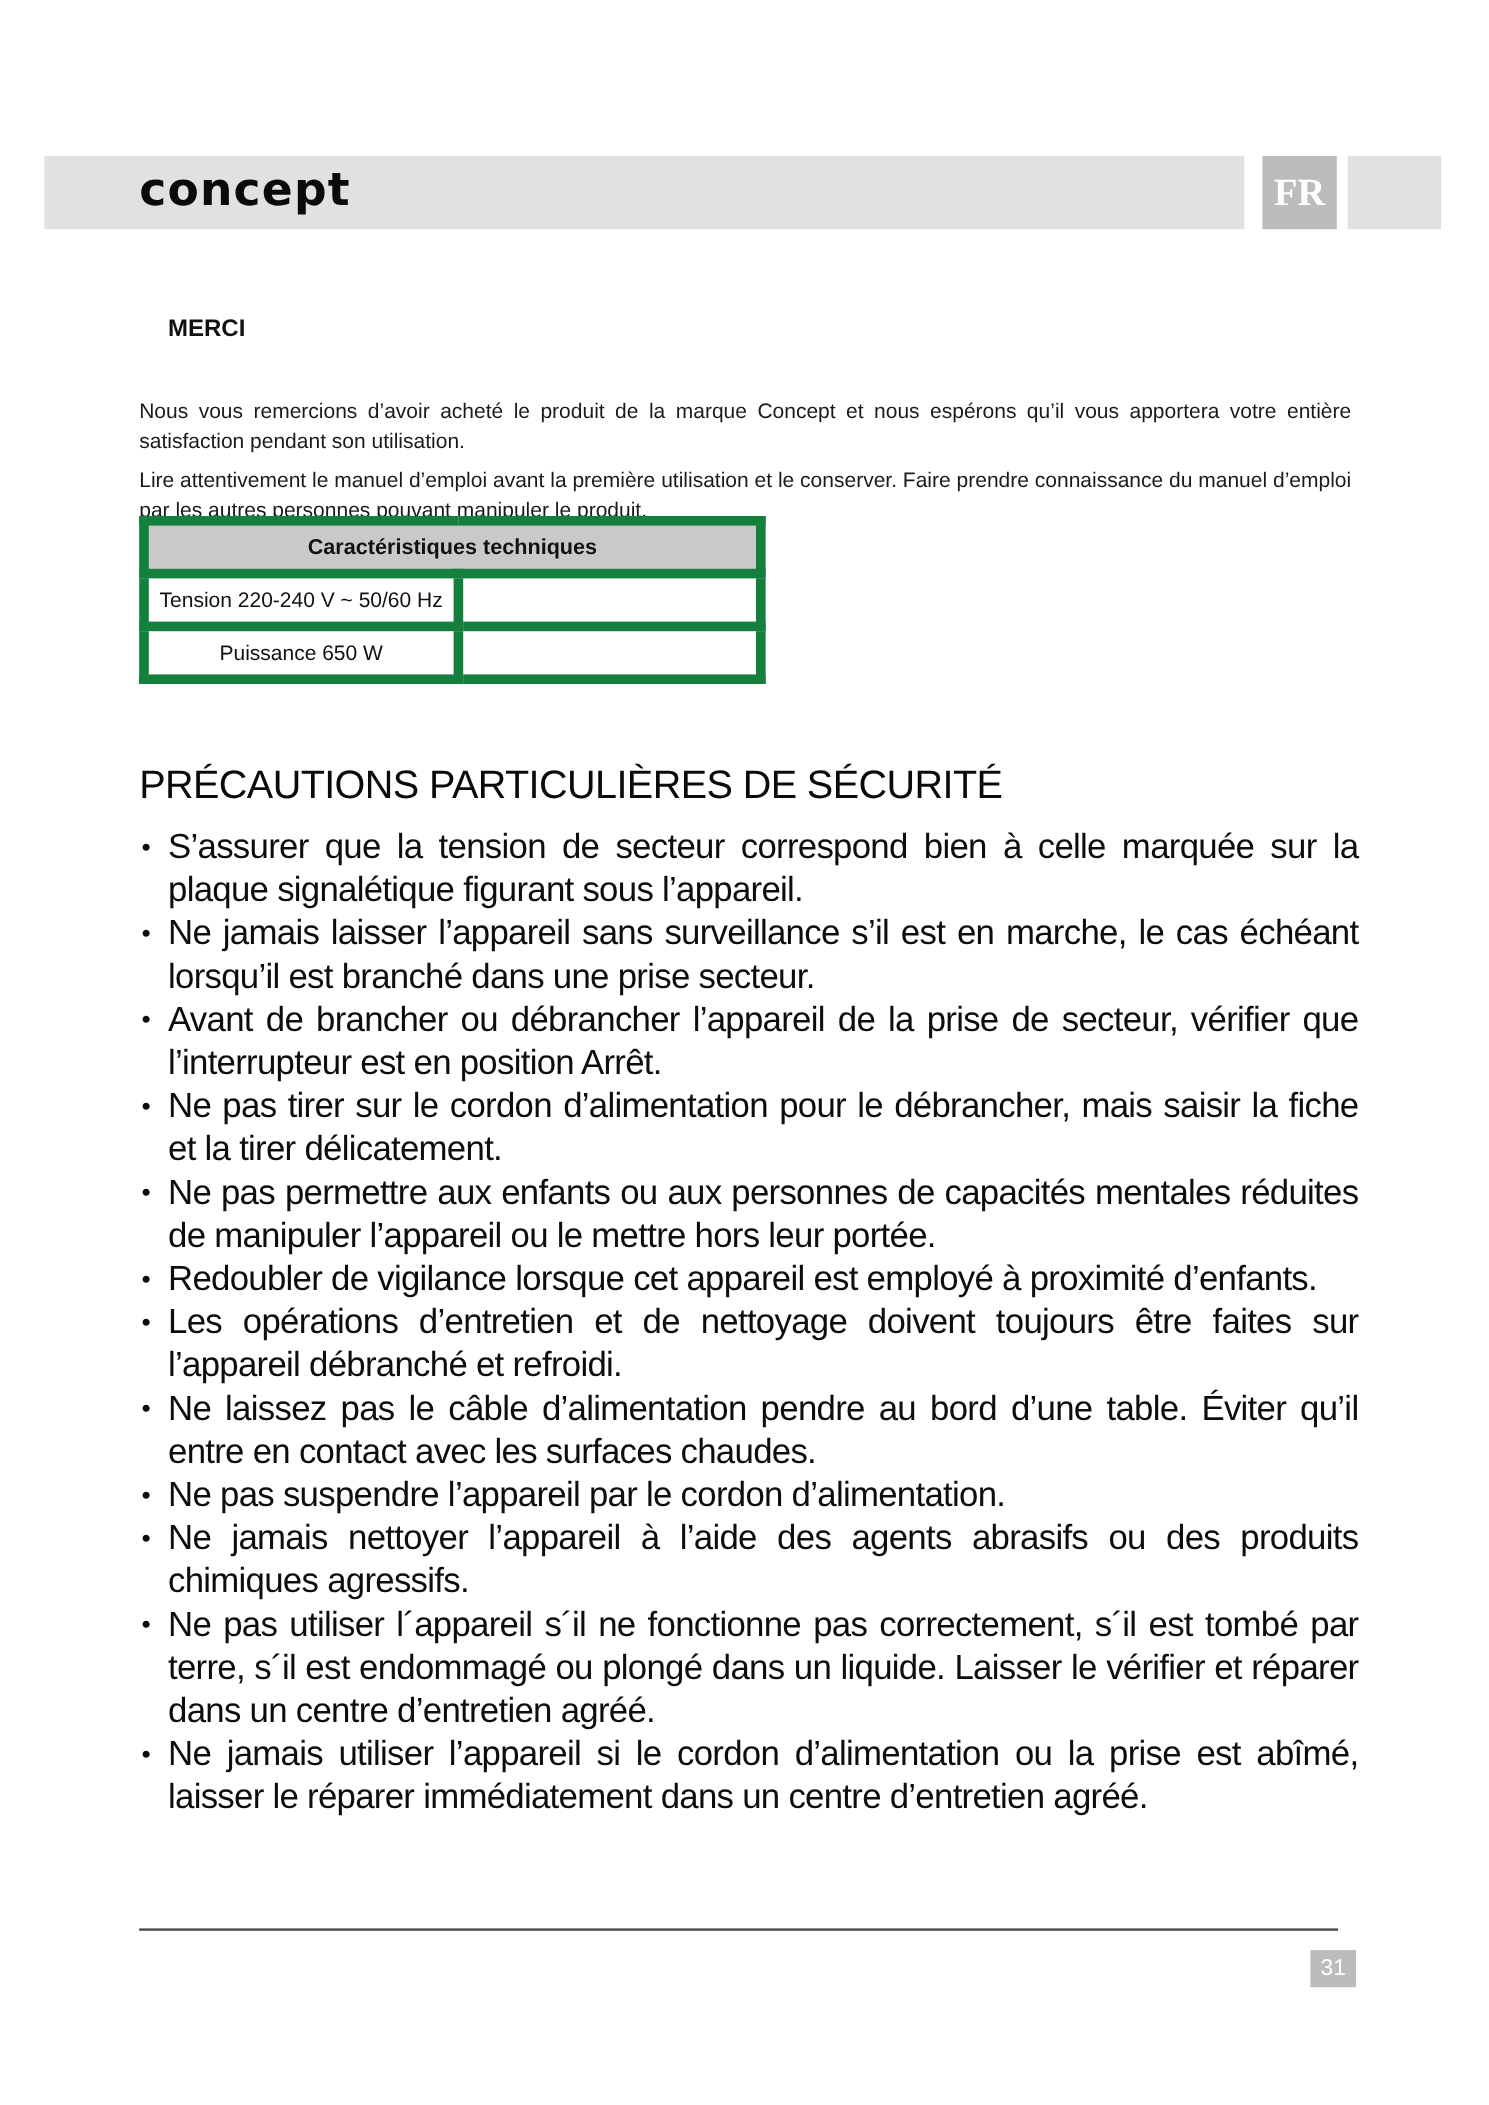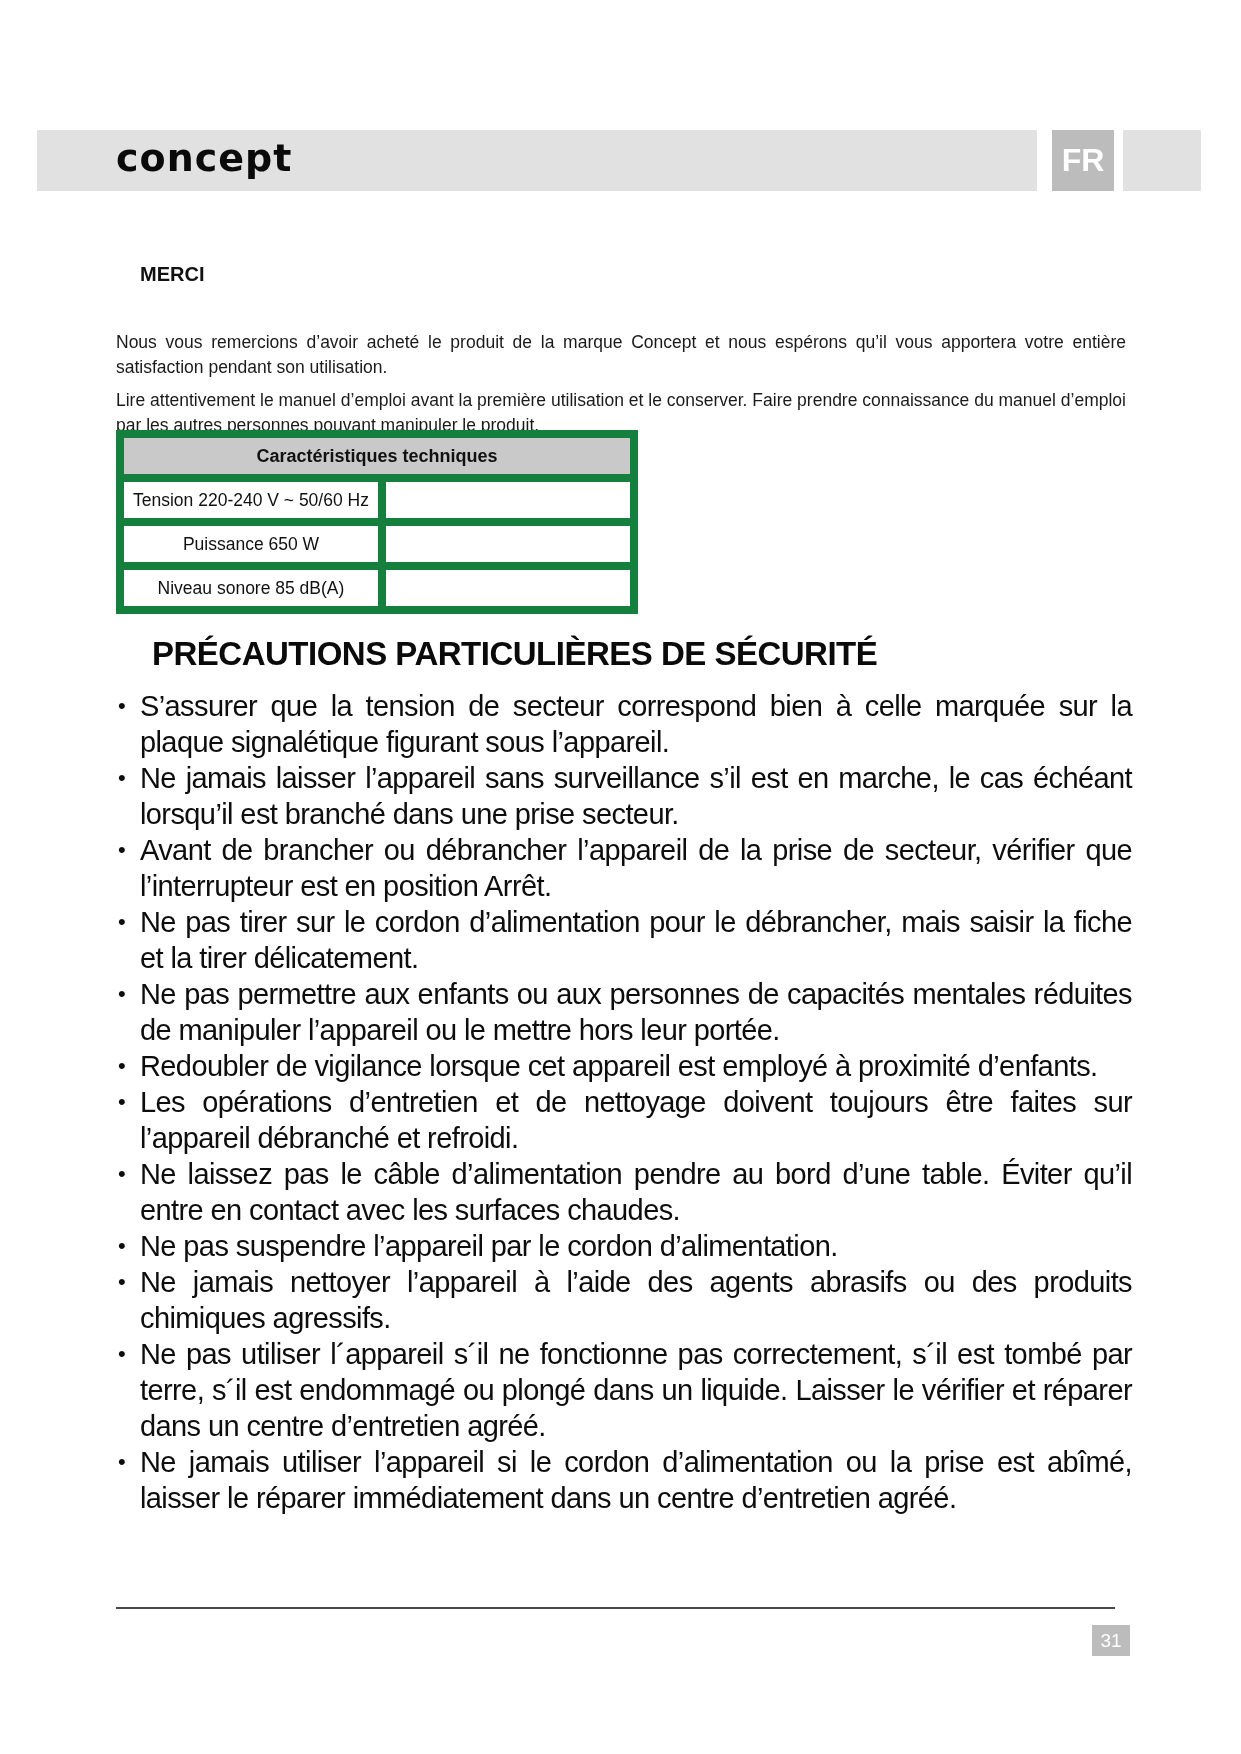--- a/index.html
+++ b/index.html
@@ -4,38 +4,38 @@
   <style>
     html, body { margin: 0; padding: 0; background: #ffffff; }
     body { width: 1241px; height: 1754px; position: relative; overflow: hidden;
            font-family: "Liberation Sans", sans-serif; color: #111; }
 
     .header-bar { position: absolute; left: 37px; top: 130px; width: 1000px; height: 61px; background: #e1e1e1; }
     .logo { position: absolute; left: 116px; top: 136px; font-family: "DejaVu Sans", sans-serif;
             font-weight: bold; font-size: 38px; letter-spacing: 1px; color: #0a0a0a; line-height: 44px; }
     .lang-tab { position: absolute; left: 1052px; top: 130px; width: 62px; height: 61px; background: #bcbcbc;
                 color: #fff; font-weight: bold; font-size: 32px; line-height: 61px; text-align: center;
-                font-family: Liberation Sans, sans-serif; }
+                font-family: Liberation Serif, serif; }
     .header-box-right { position: absolute; left: 1123px; top: 130px; width: 78px; height: 61px; background: #e1e1e1; }
 
     .content { position: absolute; left: 116px; width: 1010px; }
     .merci-title { top: 260px; font-weight: bold; font-size: 20px; line-height: 28px; margin-left: 24px; }
     .para { font-size: 17.5px; line-height: 25px; text-align: justify; color: #1a1a1a; margin-top: 40px; }
     .para1 { top: 290px; }
     .para2 { top: 348px; }
 
     .spec-table { position: absolute; left: 116px; top: 430px; width: 522px; border-collapse: collapse;
                   font-size: 17.5px; }
     .spec-table th, .spec-table td { border: 8px solid #15803d; height: 36px; padding: 0 9px; }
     .spec-table th { background: #c9c9c9; font-weight: bold; text-align: center; font-size: 18px; }
     .spec-table td.label-cell { width: 222px; white-space: nowrap; overflow: visible; text-align: center; }
     .spec-table td.value-cell { width: 260px; }
 
-    .section-title { position: absolute; left: 116px; top: 634px; font-weight: bold; font-size: 33px;
-                     line-height: 40px; letter-spacing: -0.5px; color: #0a0a0a; margin-left: 36px; }
+    .section-title { position: absolute; left: 116px; top: 634px; font-weight: normal; font-size: 33px;
+                     line-height: 40px; letter-spacing: -0.5px; color: #0a0a0a; }
 
     .bullets { position: absolute; left: 116px; top: 688px; width: 1016px; margin: 0; padding: 0; list-style: none; }
     .bullets li { position: relative; padding-left: 24px; font-size: 29px; line-height: 36px;
                   text-align: justify; letter-spacing: -0.6px; color: #0d0d0d; }
     .bullets li .bullet { position: absolute; left: 2px; top: 0; font-size: 22px; }
 
     .footer-line { position: absolute; left: 116px; top: 1607px; width: 999px; height: 2px; background: #4a4a4a; }
     .page-number { position: absolute; left: 1092px; top: 1625px; width: 38px; height: 31px; background: #bcbcbc;
                    color: #fff; font-size: 19px; line-height: 31px; text-align: center; }
   </style>
@@ -59,24 +59,20 @@
   </thead>
   <tbody>
     <tr>
       <td class="label-cell">Tension 220-240 V ~ 50/60 Hz</td>
       <td class="value-cell"></td>
     </tr>
     <tr>
       <td class="label-cell">Puissance 650 W</td>
       <td class="value-cell"></td>
     </tr>
-    <tr>
-      <td class="label-cell">Niveau sonore 85 dB(A)</td>
-      <td class="value-cell"></td>
-    </tr>
   </tbody>
 </table>
 
 <div class="section-title">PRÉCAUTIONS PARTICULIÈRES DE SÉCURITÉ</div>
 
 <ul class="bullets">
   <li><span class="bullet">•</span><span>S’assurer que la tension de secteur correspond bien à celle marquée sur la plaque signalétique figurant sous l’appareil.</span></li>
   <li><span class="bullet">•</span><span>Ne jamais laisser l’appareil sans surveillance s’il est en marche, le cas échéant lorsqu’il est branché dans une prise secteur.</span></li>
   <li><span class="bullet">•</span><span>Avant de brancher ou débrancher l’appareil de la prise de secteur, vérifier que l’interrupteur est en position Arrêt.</span></li>
   <li><span class="bullet">•</span><span>Ne pas tirer sur le cordon d’alimentation pour le débrancher, mais saisir la fiche et la tirer délicatement.</span></li>

